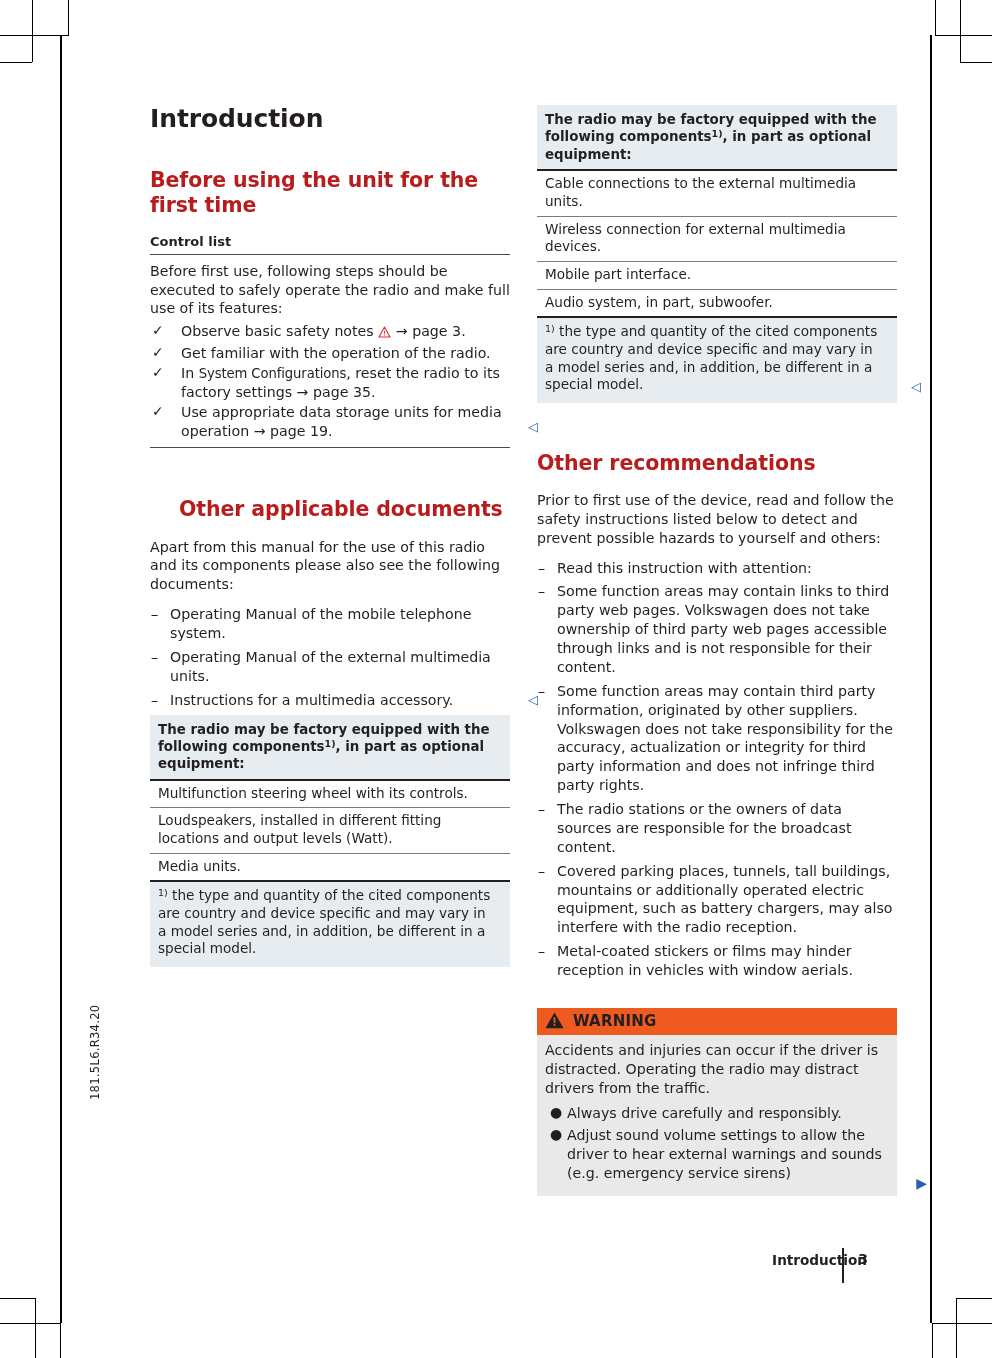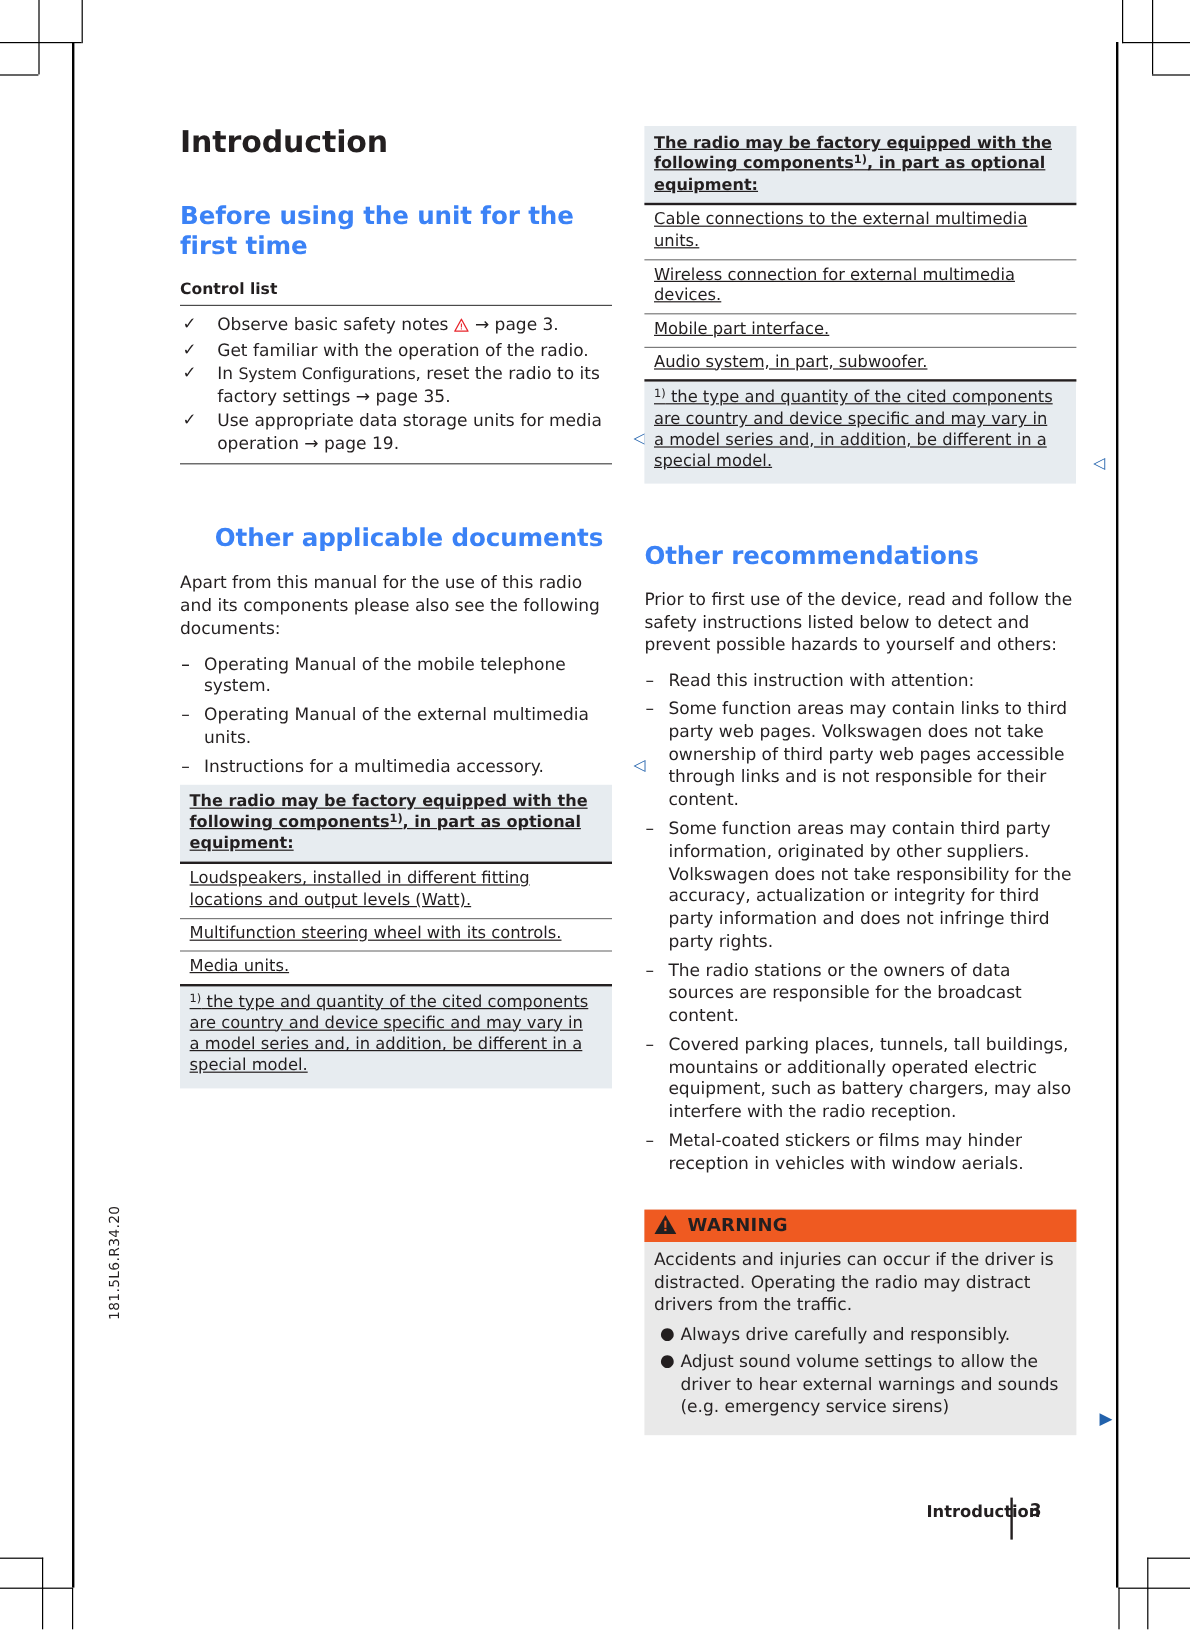--- a/index.html
+++ b/index.html
@@ -56,21 +56,21 @@
     font-size: 25px;
     font-weight: bold;
     color: #231f20;
     margin: 0 0 34px 0;
     line-height: 1.15;
     letter-spacing: -0.1px;
   }
   h2.section {
     font-size: 20.5px;
     font-weight: bold;
-    color: #3b82f6;
+    color: #b91c1c;
     margin: 0 0 16px 0;
     line-height: 1.22;
     letter-spacing: -0.1px;
   }
   h3.sub {
     font-size: 13px;
     font-weight: bold;
     color: #231f20;
     margin: 0 0 3px 0;
     line-height: 1.3;
@@ -156,21 +156,20 @@
     border-collapse: collapse;
     width: 100%;
     margin: 0;
   }
   table.comp td {
     padding: 4px 16px 5px 8px;
     font-size: 13.6px;
     line-height: 1.3;
     vertical-align: top;
     border-bottom: 1px solid #7b7b7b;
-    text-decoration: underline;
   }
   table.comp tr.head td {
     background: #e7ecf0;
     font-weight: bold;
     font-size: 13.4px;
     border-bottom: 2px solid #231f20;
     padding-top: 6px;
     padding-bottom: 6px;
   }
   table.comp tr.foot td {
@@ -277,20 +276,21 @@
 
 <div class="doc-code">181.5L6.R34.20</div>
 
 <div class="col col-left">
 
   <h1 class="chapter">Introduction</h1>
 
   <h2 class="section">Before using the unit for the first time</h2>
   <h3 class="sub">Control list</h3>
   <div class="rule-under"></div>
+  <p class="body">Before first use, following steps should be executed to safely operate the radio and make full use of its features:</p>
 
   <ul class="checklist">
     <li>
       <span class="mark">✓</span><span>Observe basic safety notes </span><span class="warn-tri"><svg width="13" height="12" viewBox="0 0 13 12">
             <path d="M6.5 1 L12 11 L1 11 Z" fill="none" stroke="#e8262d" stroke-width="1.1" stroke-linejoin="round"></path>
             <rect x="6.05" y="4.6" width="0.9" height="3.3" fill="#e8262d"></rect>
             <rect x="6.05" y="8.6" width="0.9" height="0.95" fill="#e8262d"></rect>
           </svg></span><span> → page 3.</span>
     </li>
     <li>
@@ -316,24 +316,24 @@
     <li style="position:relative;"><span class="mark">–</span><span>Instructions for a multimedia accessory.</span><span class="endmark endmark-right-float" style="top:2px;">◁</span></li>
   </ul>
 
 
   <table class="comp">
     <tbody>
         <tr class="head">
       <td><span>The radio may be factory equipped with the following components</span><sup class="fn">1)</sup><span>, in part as optional equipment:</span></td>
     </tr>
     <tr>
+          <td>Multifunction steering wheel with its controls.</td>
+        </tr>
+    <tr>
           <td>Loudspeakers, installed in different fitting locations and output levels (Watt).</td>
-        </tr>
-    <tr>
-          <td>Multifunction steering wheel with its controls.</td>
         </tr>
     <tr class="last-body">
           <td>Media units.</td>
         </tr>
     <tr class="foot">
       <td><sup class="fn">1)</sup><span> the type and quantity of the cited components are country and device specific and may vary in a model series and, in addition, be different in a special model.</span></td>
     </tr>
   </tbody>
     </table>
 </div>

